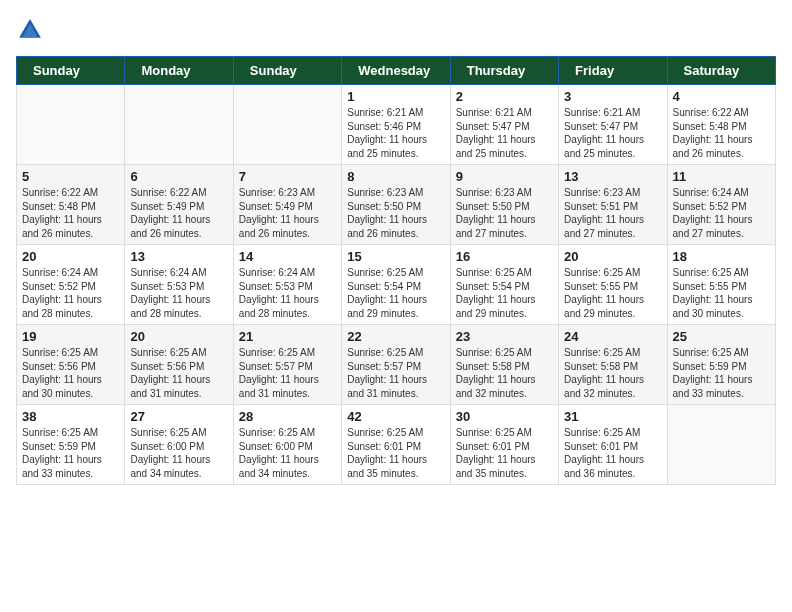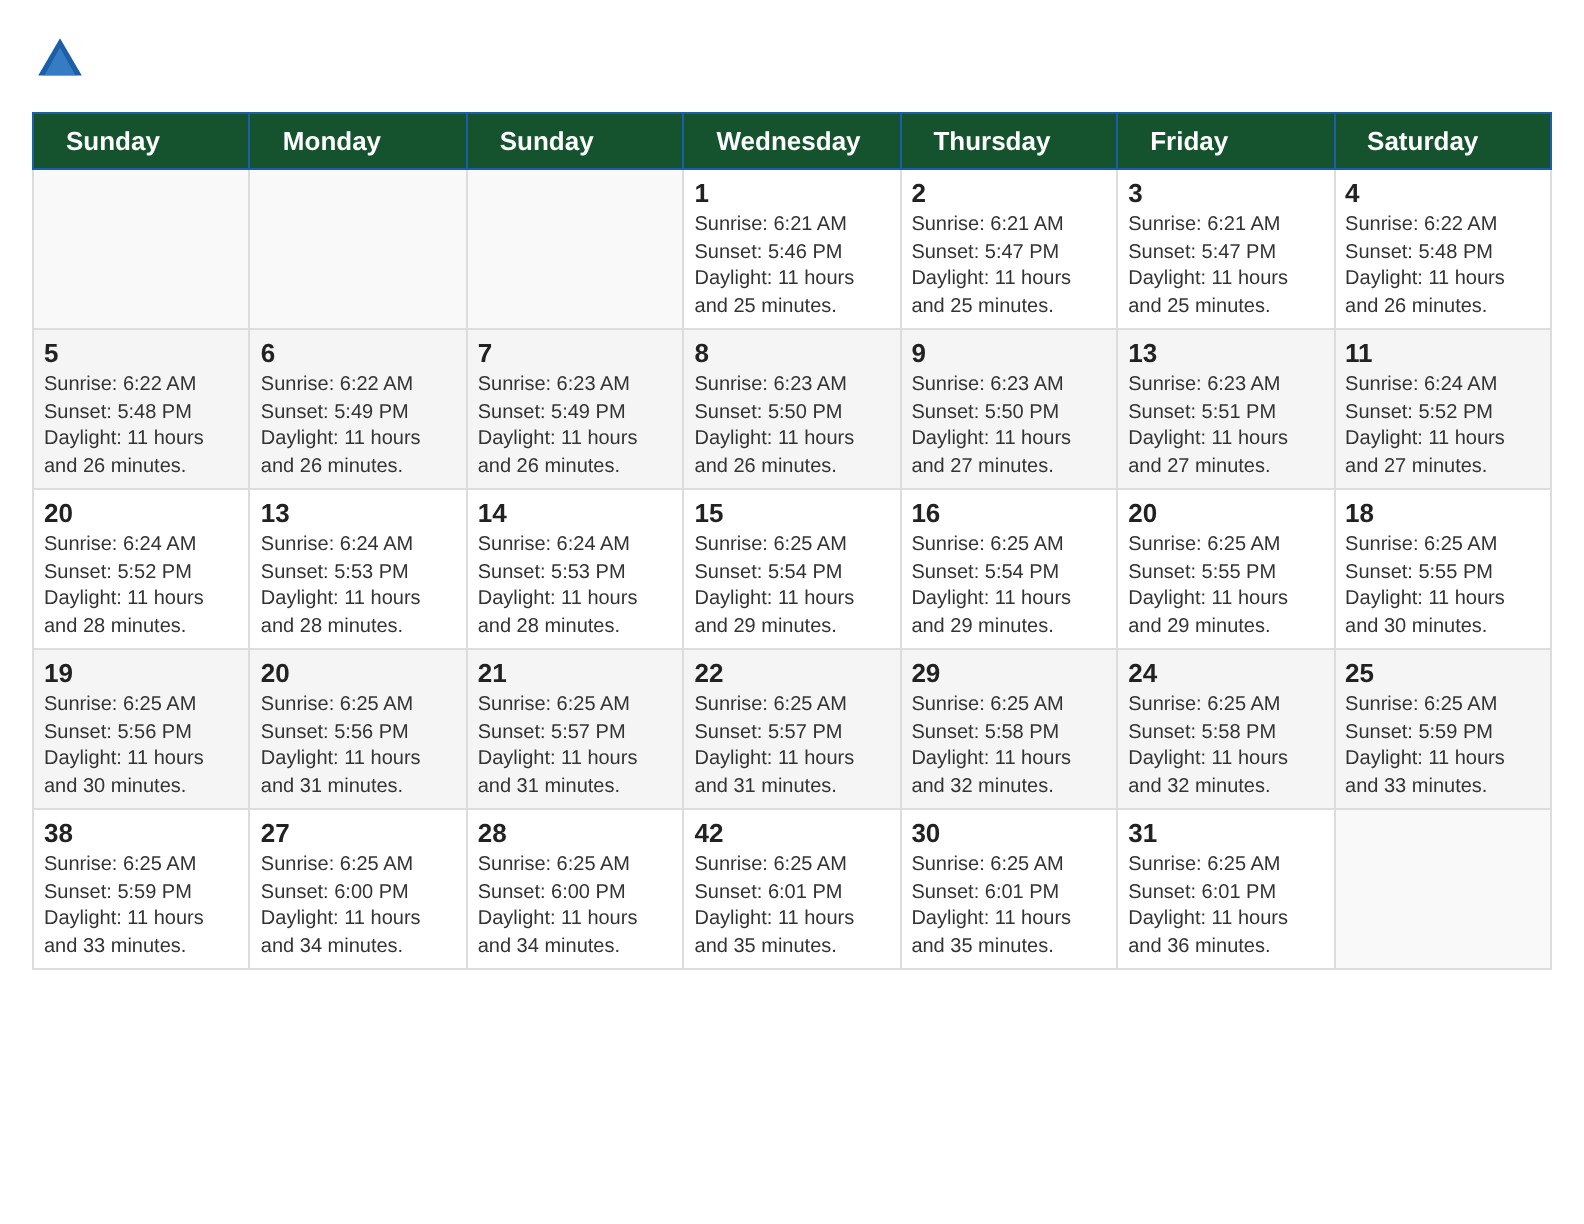--- a/index.html
+++ b/index.html
@@ -286,21 +286,21 @@
 and 31 minutes.</div>
         </td>
         <td>
           <span class="day-number">22</span>
           <div class="day-info" style="white-space: pre-line;">Sunrise: 6:25 AM
 Sunset: 5:57 PM
 Daylight: 11 hours
 and 31 minutes.</div>
         </td>
         <td>
-          <span class="day-number">29</span>
+          <span class="day-number">23</span>
           <div class="day-info" style="white-space: pre-line;">Sunrise: 6:25 AM
 Sunset: 5:58 PM
 Daylight: 11 hours
 and 32 minutes.</div>
         </td>
         <td>
           <span class="day-number">24</span>
           <div class="day-info" style="white-space: pre-line;">Sunrise: 6:25 AM
 Sunset: 5:58 PM
 Daylight: 11 hours

